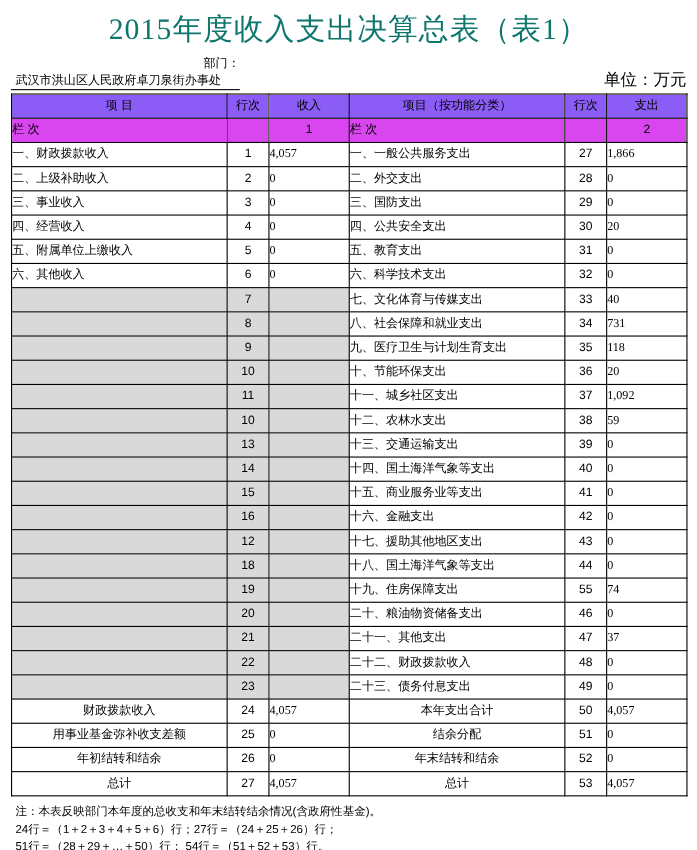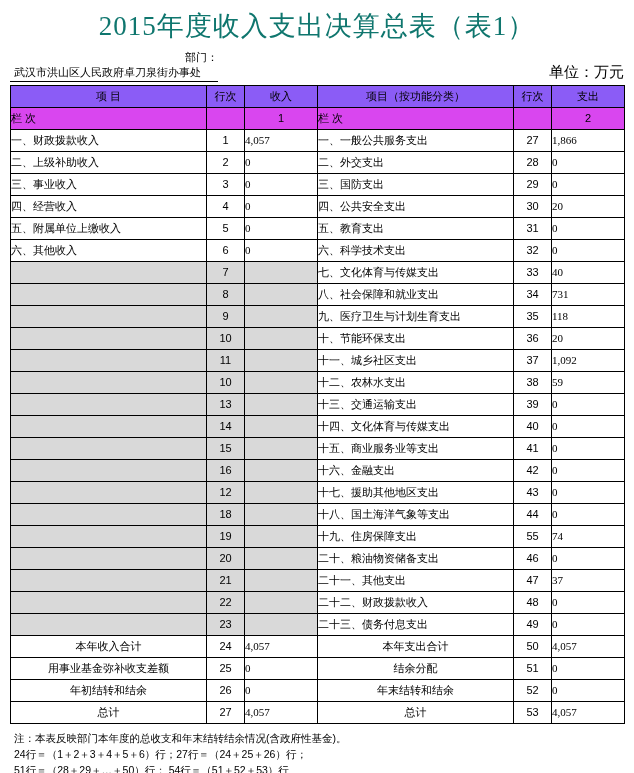--- a/index.html
+++ b/index.html
@@ -261,21 +261,21 @@
           <td class="num shade">13</td>
           <td class="amt shade"></td>
           <td class="item">十三、交通运输支出</td>
           <td class="num">39</td>
           <td class="amt">0</td>
         </tr>
         <tr>
           <td class="item shade"></td>
           <td class="num shade">14</td>
           <td class="amt shade"></td>
-          <td class="item">十四、文化体育与传媒支出</td>
+          <td class="item">十四、国土海洋气象等支出</td>
           <td class="num">40</td>
           <td class="amt">0</td>
         </tr>
         <tr>
           <td class="item shade"></td>
           <td class="num shade">15</td>
           <td class="amt shade"></td>
           <td class="item">十五、商业服务业等支出</td>
           <td class="num">41</td>
           <td class="amt">0</td>
@@ -338,21 +338,21 @@
         </tr>
         <tr>
           <td class="item shade"></td>
           <td class="num shade">23</td>
           <td class="amt shade"></td>
           <td class="item">二十三、债务付息支出</td>
           <td class="num">49</td>
           <td class="amt">0</td>
         </tr>
         <tr>
-          <td class="item center">本年收入合计</td>
+          <td class="item center">财政拨款收入</td>
           <td class="num">24</td>
           <td class="amt">4,057</td>
           <td class="item center">本年支出合计</td>
           <td class="num">50</td>
           <td class="amt">4,057</td>
         </tr>
         <tr>
           <td class="item center">用事业基金弥补收支差额</td>
           <td class="num">25</td>
           <td class="amt">0</td>

